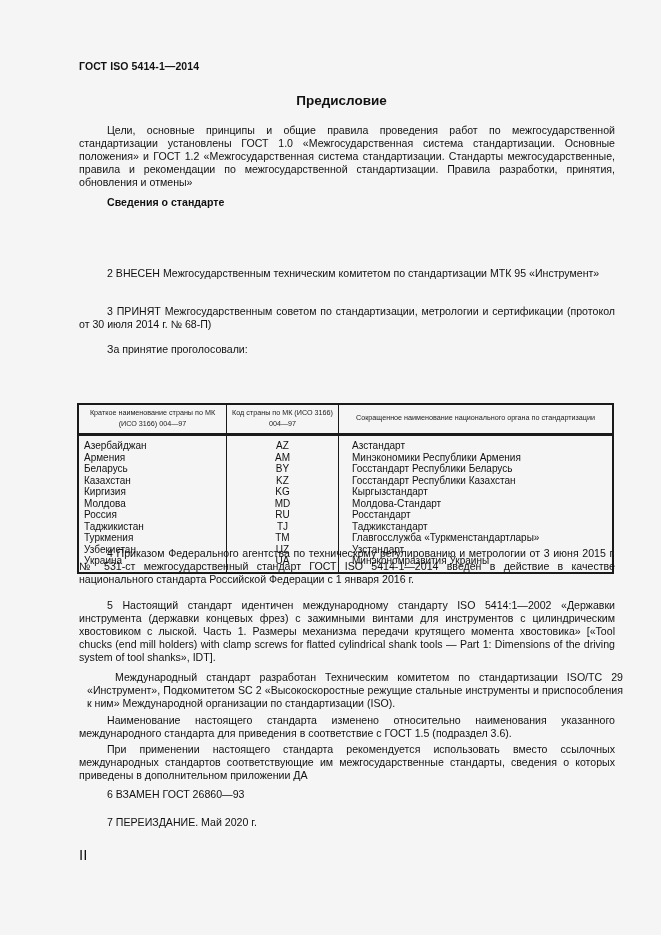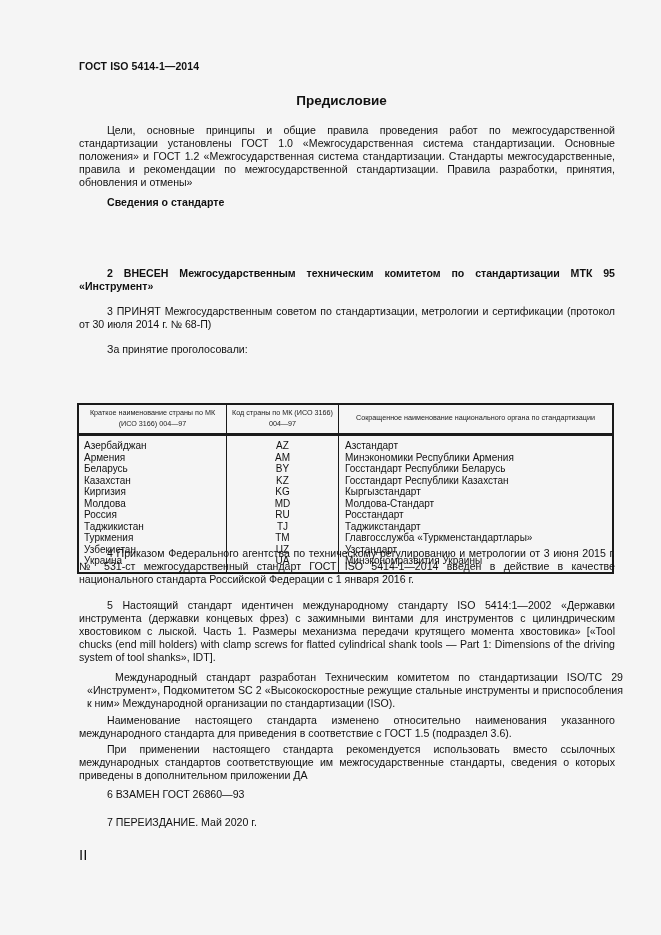--- a/index.html
+++ b/index.html
@@ -53,21 +53,21 @@
   table.votes td {
     border-left: 1px solid #1a1a1a;
     padding: 0 4px;
     line-height: 11.5px;
     font-size: 10px;
     vertical-align: top;
     white-space: nowrap;
   }
   table.votes td:first-child { border-left: none; padding-left: 5px; }
   table.votes td.code { text-align: center; }
-  table.votes td.org { padding-left: 6px; }
+  table.votes td.org { padding-left: 13px; }
   table.votes tr.first td { padding-top: 4px; }
   table.votes tr.last td { padding-bottom: 5px; }
   .col1 { width: 143px; }
   .col2 { width: 107px; }
 
   .page-number {
     position: absolute; left: 79px; top: 846px;
     font-size: 15px;
   }
 </style>
@@ -78,21 +78,21 @@
 
   <div class="running-header">ГОСТ ISO 5414-1—2014</div>
 
   <div class="title">Предисловие</div>
 
   <div class="para" style="top:124px;">Цели, основные принципы и общие правила проведения работ по межгосударственной стандартизации установлены ГОСТ 1.0 «Межгосударственная система стандартизации. Основные положения» и ГОСТ 1.2 «Межгосударственная система стандартизации. Стандарты межгосударственные, правила и рекомендации по межгосударственной стандартизации. Правила разработки, принятия, обновления и отмены»</div>
 
   <div class="para subhead" style="top:196px;">Сведения о стандарте</div>
 
 
-  <div class="para" style="top:267px;font-weight:bold;">2 ВНЕСЕН Межгосударственным техническим комитетом по стандартизации МТК 95 «Инструмент»</div>
+  <div class="para" style="top:267px;">2 ВНЕСЕН Межгосударственным техническим комитетом по стандартизации МТК 95 «Инструмент»</div>
 
   <div class="para" style="top:305px;">3 ПРИНЯТ Межгосударственным советом по стандартизации, метрологии и сертификации (протокол от 30 июля 2014 г. № 68-П)</div>
 
   <div class="para" style="top:343px;">За принятие проголосовали:</div>
 
   <table class="votes">
     <thead>
       <tr>
         <th class="col1">Краткое наименование страны по МК (ИСО 3166) 004—97</th>
         <th class="col2">Код страны по МК (ИСО 3166) 004—97</th>

